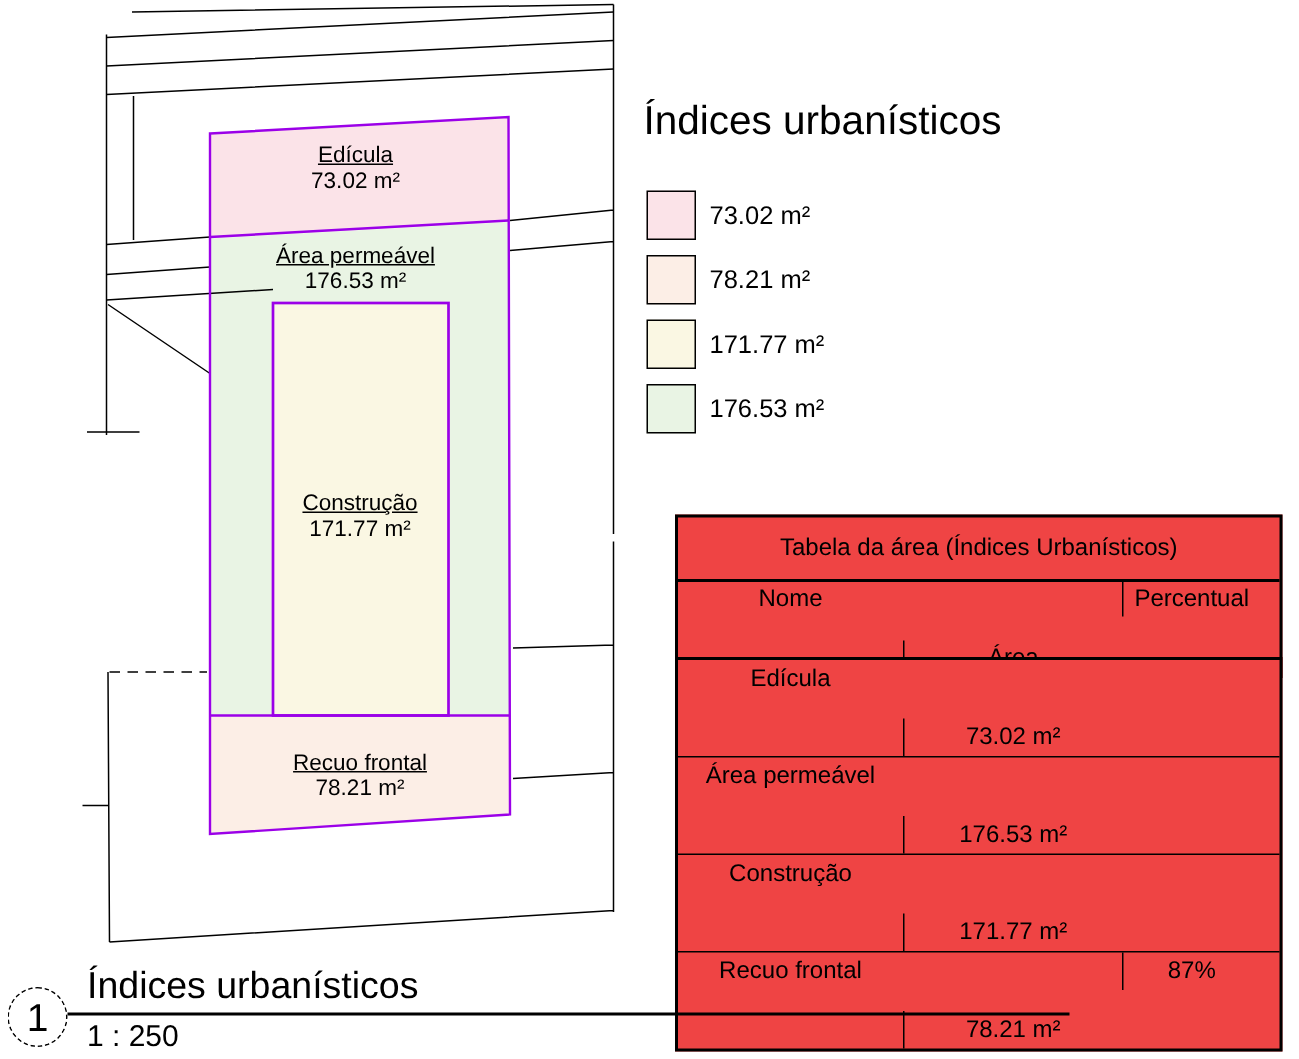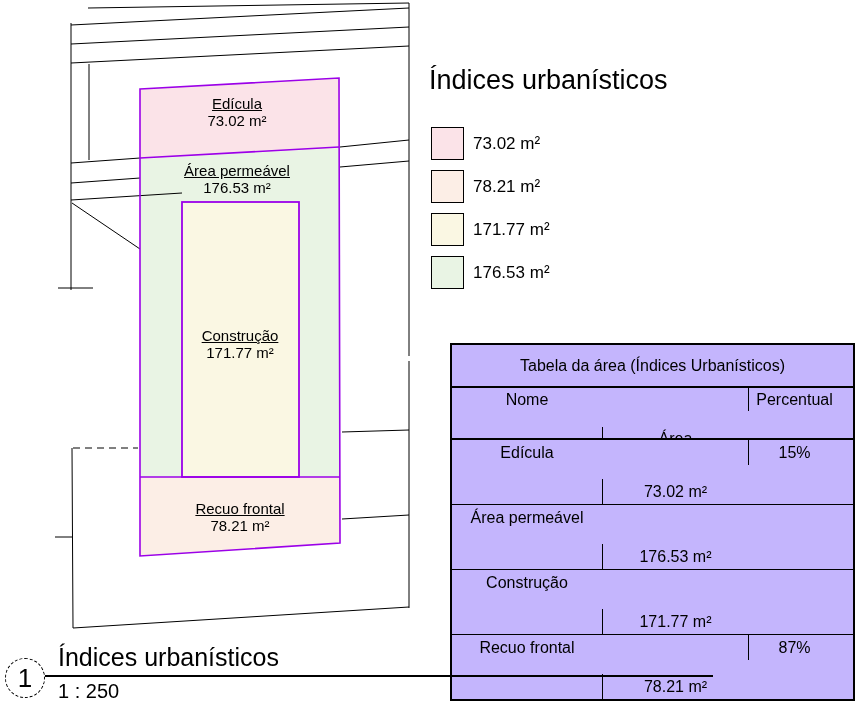--- a/index.html
+++ b/index.html
@@ -11,21 +11,21 @@
   
   .region-label{position:absolute;transform:translateX(-50%);text-align:center;
     font-size:15px;line-height:17px;white-space:nowrap;}
   .region-label .rname{text-decoration:underline;}
   
   #legend-title{position:absolute;left:429px;top:66px;font-size:27px;line-height:1.1;white-space:nowrap;}
   .legend-row{position:absolute;left:431px;display:flex;align-items:center;height:33px;}
   .legend-swatch{width:33px;height:33px;border:1px solid #000;box-sizing:border-box;flex:0 0 auto;}
   .legend-label{margin-left:9px;font-size:17px;white-space:nowrap;}
   
-  .sched{position:absolute;left:450px;width:405px;border:2px solid #000;box-sizing:border-box;background:#c4b5fd;}
+  .sched{position:absolute;left:450px;width:405px;border:2px solid #000;box-sizing:border-box;background:#ef4444;}
   .sched-title{height:41px;border-bottom:2px solid #000;display:flex;align-items:center;justify-content:center;
     font-size:16px;white-space:nowrap;}
   .sched-row{display:flex;}
   .sched-cell{box-sizing:border-box;display:flex;align-items:center;justify-content:center;
     font-size:16px;white-space:nowrap;overflow:hidden;}
   .c1{width:150px;} .c2{width:146px;border-left:1px solid #000;margin-top:39px;} .c3{width:92px;border-left:1px solid #000;}
   .hrow .sched-cell{height:23px;}
   .brow .sched-cell{height:25px;}
   .brow + .brow{border-top:1px solid #000;}
   
@@ -100,21 +100,20 @@
       <div class="sched-cell c1">Nome</div>
       <div class="sched-cell c2">Área</div>
       <div class="sched-cell c3">Percentual</div>
     </div>
   </div>
 
   <div class="sched" style="top:438px">
     <div class="sched-row brow">
       <div class="sched-cell c1">Edícula</div>
       <div class="sched-cell c2">73.02 m²</div>
-      <div class="sched-cell c3">15%</div>
     </div>
     <div class="sched-row brow">
       <div class="sched-cell c1">Área permeável</div>
       <div class="sched-cell c2">176.53 m²</div>
     </div>
     <div class="sched-row brow">
       <div class="sched-cell c1">Construção</div>
       <div class="sched-cell c2">171.77 m²</div>
     </div>
     <div class="sched-row brow">

